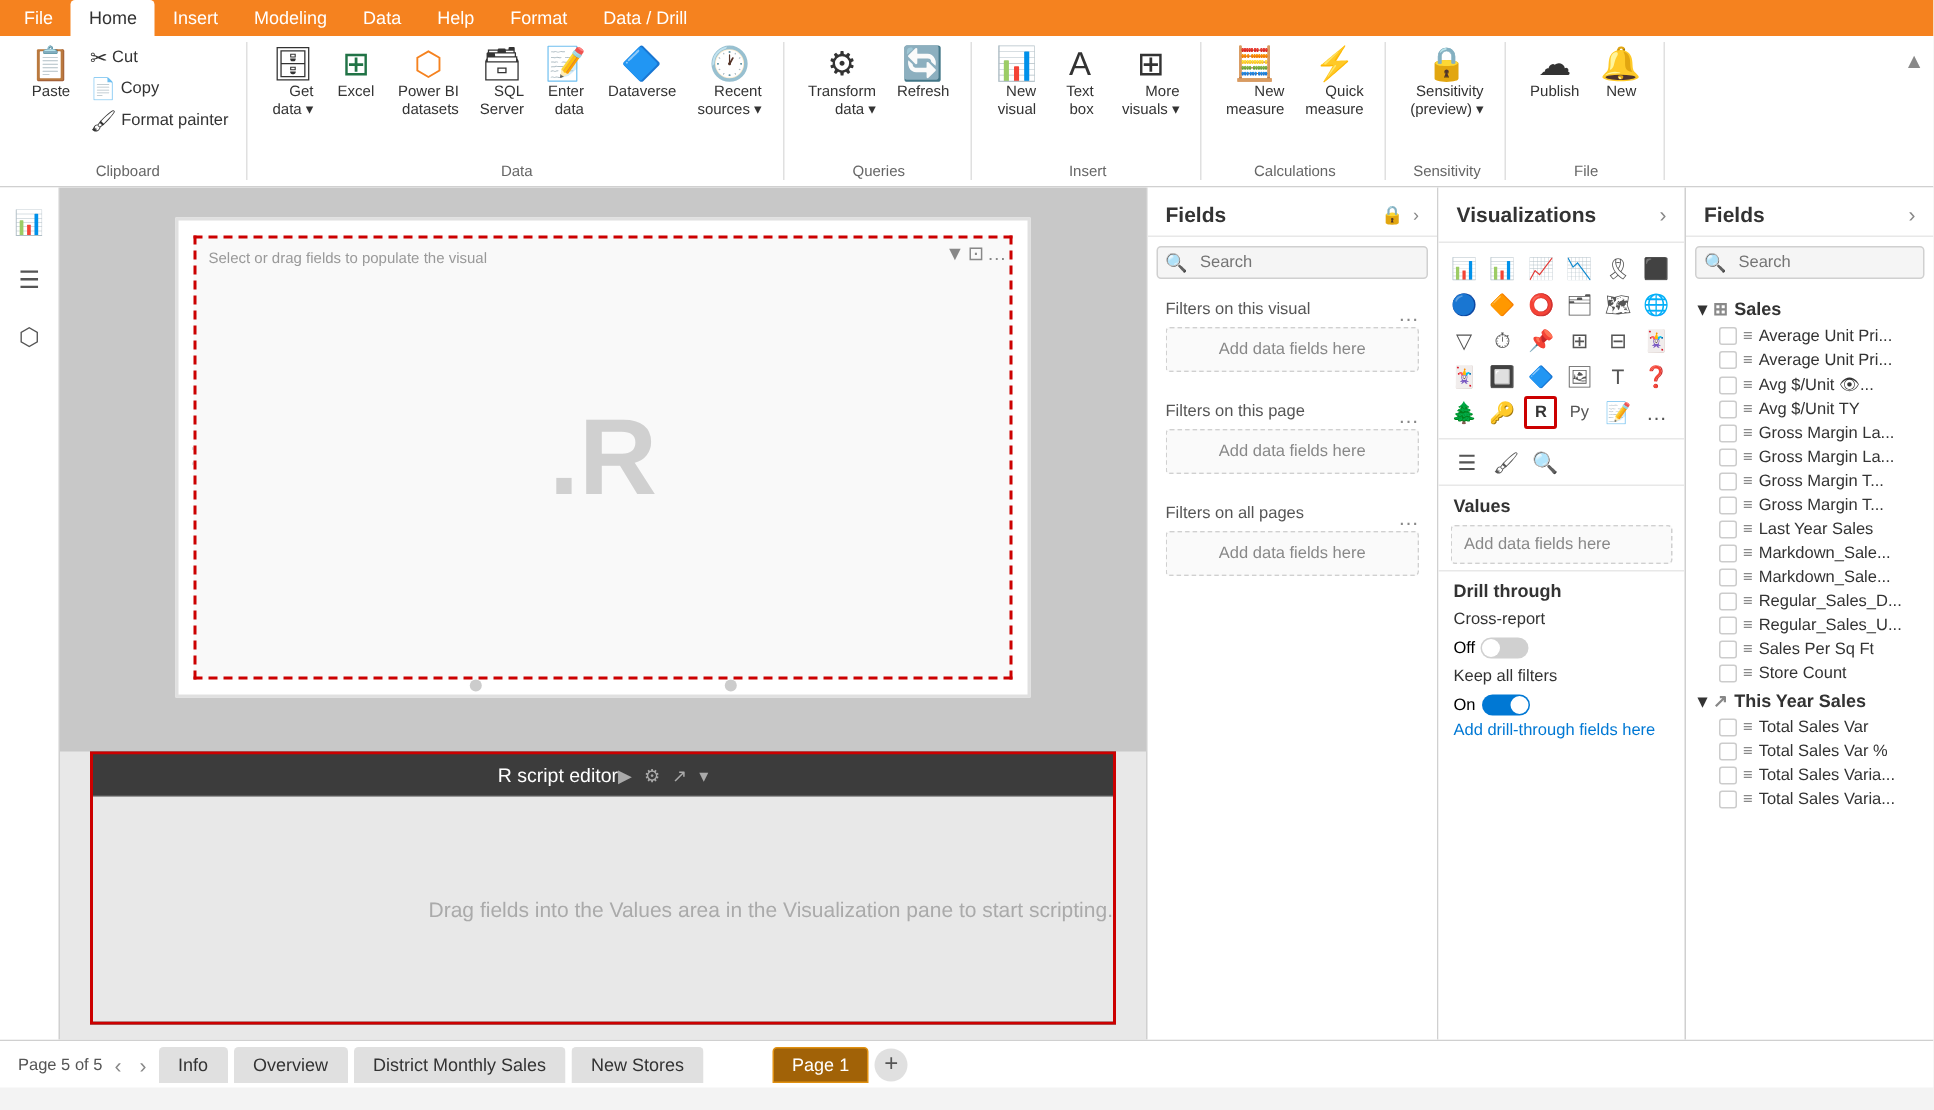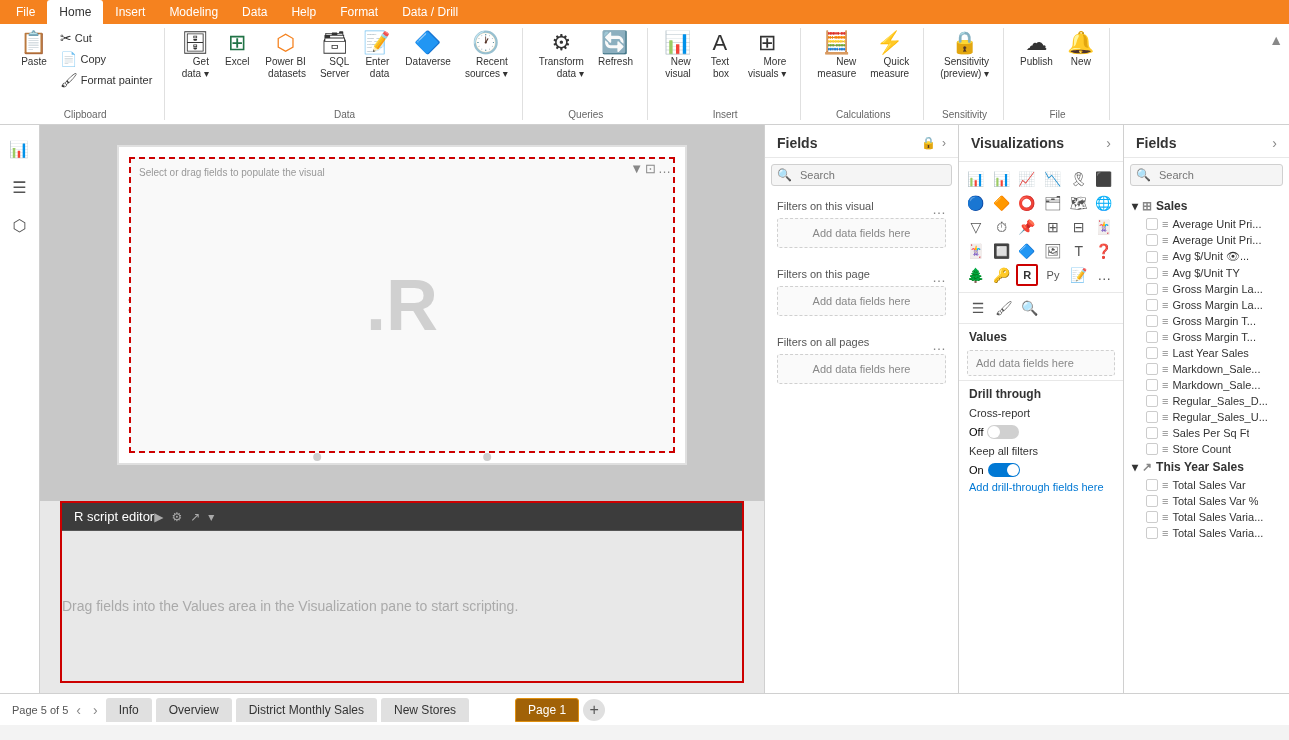--- a/index.html
+++ b/index.html
@@ -34,24 +34,24 @@
     .canvas-wrapper { flex: 1; display: flex; align-items: flex-start; justify-content: center; padding: 20px; background: #c8c8c8; overflow: hidden; }
     .page-canvas { width: 570px; height: 320px; background: #fff; position: relative; border: 2px solid #e0e0e0; }
     .visual-placeholder { border: 2px dashed #cc0000; position: absolute; top: 10px; left: 10px; right: 10px; bottom: 10px; display: flex; flex-direction: column; align-items: center; justify-content: center; background: #f9f9f9; }
     .visual-placeholder .r-text { font-size: 72px; color: #d0d0d0; font-weight: bold; }
     .visual-hint { position: absolute; top: 8px; left: 8px; font-size: 10px; color: #999; }
     .visual-toolbar { position: absolute; top: 2px; right: 2px; display: flex; gap: 2px; }
     .canvas-nav { position: absolute; left: 8px; top: 50%; transform: translateY(-50%); font-size: 24px; color: #ccc; cursor: pointer; }
 
     
     .r-editor { background: #3c3c3c; color: #ccc; border: 2px solid #cc0000; margin: 0 20px 10px 20px; }
-    .r-editor-header { background: #3c3c3c; padding: 6px 12px; display: flex; align-items: center; justify-content: flex-start; border-bottom: 1px solid #555; }
+    .r-editor-header { background: #3c3c3c; padding: 6px 12px; display: flex; align-items: center; justify-content: center; border-bottom: 1px solid #555; }
     .r-editor-title { color: #fff; font-size: 13px; }
     .r-editor-actions { display: flex; gap: 8px; color: #aaa; }
-    .r-editor-body { background: #e8e8e8; height: 150px; display: flex; align-items: center; justify-content: flex-start; color: #aaa; font-size: 14px; }
+    .r-editor-body { background: #e8e8e8; height: 150px; display: flex; align-items: center; justify-content: flex-end; color: #aaa; font-size: 14px; }
 
     
     .filters-panel { width: 195px; background: #fff; border-left: 1px solid #d0d0d0; border-right: 1px solid #d0d0d0; display: flex; flex-direction: column; }
     .panel-header { display: flex; align-items: center; justify-content: space-between; padding: 10px 12px 6px; border-bottom: 1px solid #e8e8e8; }
     .panel-title { font-size: 14px; font-weight: 600; color: #333; }
     .panel-header-icons { display: flex; gap: 6px; color: #888; }
     .filter-search { padding: 6px; }
     .filter-search input { width: 100%; padding: 4px 8px 4px 28px; border: 1px solid #d0d0d0; border-radius: 3px; font-size: 11px; background: #f5f5f5; }
     .filter-search-wrap { position: relative; }
     .filter-search-wrap .search-icon-sm { position: absolute; left: 6px; top: 50%; transform: translateY(-50%); font-size: 12px; color: #888; }

